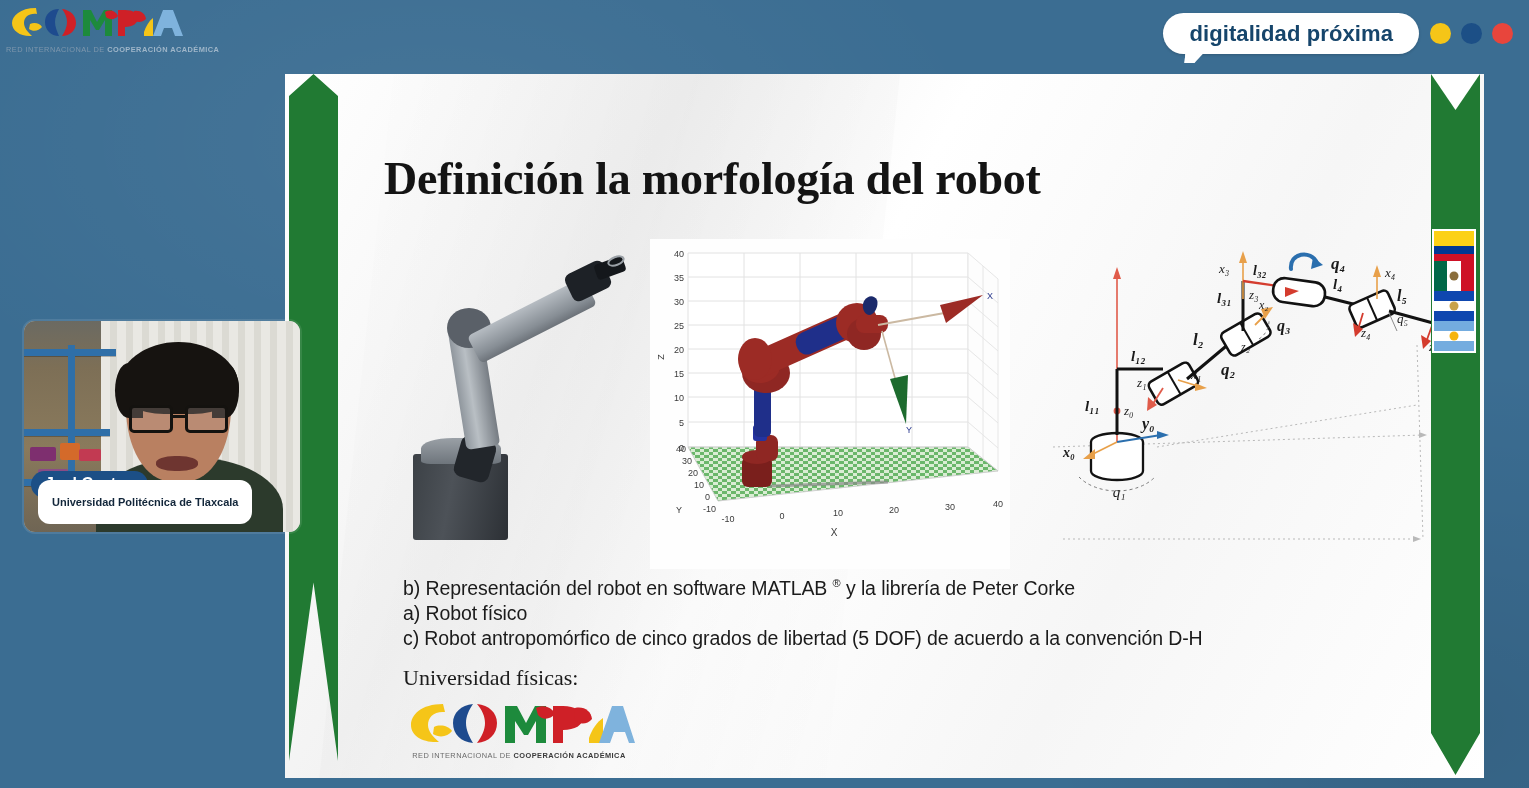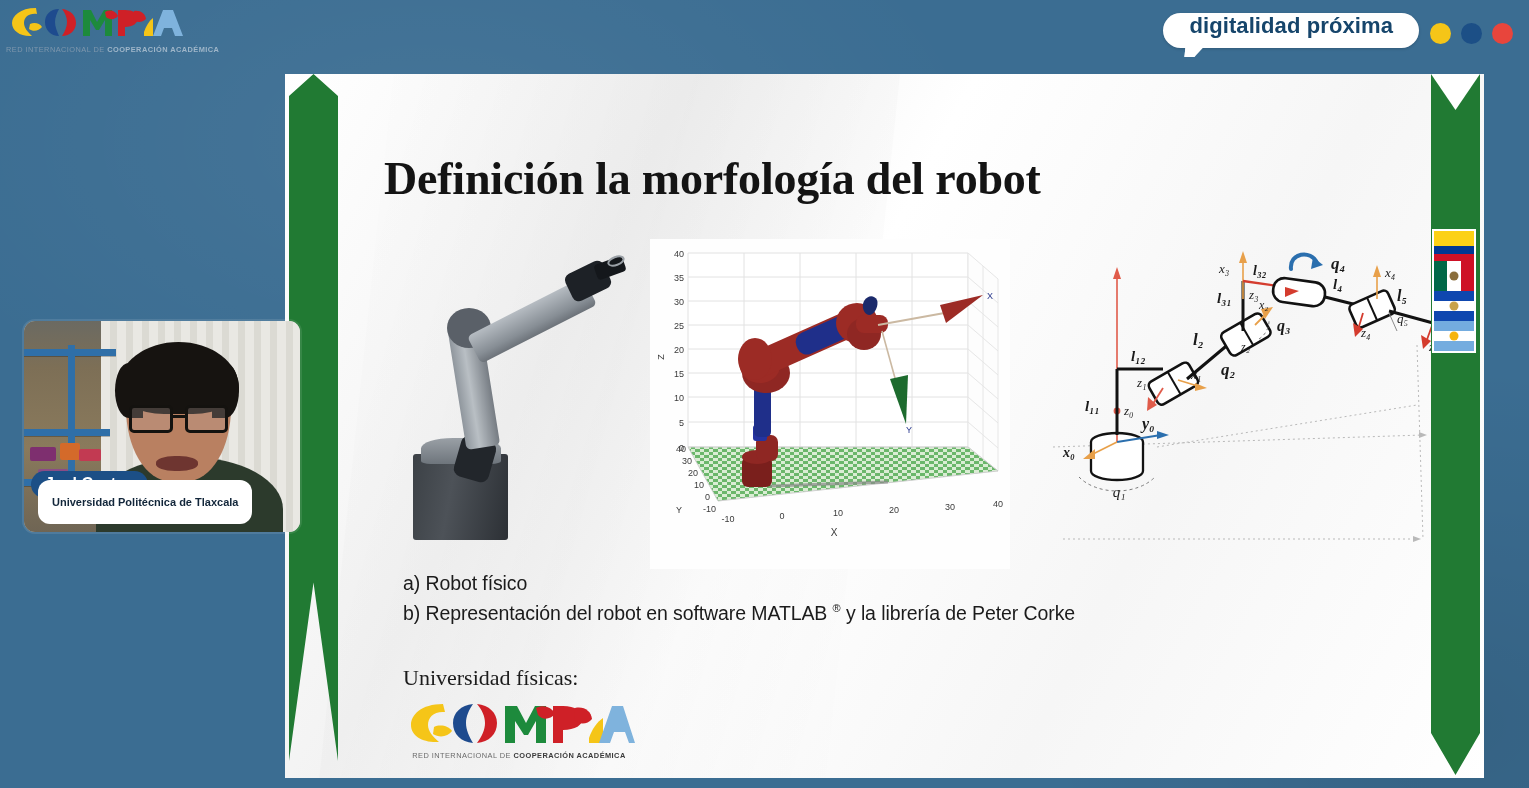--- a/index.html
+++ b/index.html
@@ -36,24 +36,25 @@
     position: absolute;
     left: 6px; top: 2px;
     width: 180px; height: 52px;
     z-index: 6;
   }
 
   .brand-badge {
     position: absolute;
     right: 110px; top: 13px;
     z-index: 6;
-    height: 35px;
+    height: 41px;
     background: #ffffff;
     border-radius: 21px;
     display: flex;
+    align-items: center;
     padding: 0 26px;
     box-shadow: 0 1px 3px rgba(0,0,0,.18);
   }
   .brand-badge-text {
     font-size: 22px;
     font-weight: bold;
     color: #16456b;
     letter-spacing: .1px;
     white-space: nowrap;
   }
@@ -716,24 +717,25 @@
           <polygon points="396,76 405,80 396,84" fill="#e8a04a"></polygon>
           <text x="392" y="74" font-family="Liberation Serif, serif" font-style="italic" font-size="13" fill="#1a1a1a">x₅</text>
           <line x1="388" y1="84" x2="380" y2="106" stroke="#d43c2e" stroke-width="1.8"></line>
           <polygon points="376,96 378,110 386,102" fill="#d43c2e"></polygon>
           <text x="384" y="112" font-family="Liberation Serif, serif" font-style="italic" font-size="13" fill="#1a1a1a">z₅</text>
         </svg>
       </div>
     </div>
 
     <div class="captions">
-      <div class="cap-line">a) Robot físico</div>
       <div class="cap-line">
         <span>b) Representación del robot en software MATLAB </span><span class="cap-sup">®</span><span> y la librería de Peter Corke</span>
       </div>
+      <div class="cap-line">a) Robot físico</div>
+      <div class="cap-line">c) Robot antropomórfico de cinco grados de libertad (5 DOF) de acuerdo a la convención D-H</div>
     </div>
 
     <div class="prop-label">Universidad físicas:</div>
 
     <div class="slide-logo">
       <div class="compa-wrap">
         <svg class="compa-svg" viewBox="0 0 232 46">
           <path d="M40 6 C18 6 8 17 8 27 C8 38 20 45 36 44 C30 39 25 33 25 27 C25 19 31 13 42 14 Z" fill="#f5c518"></path>
           <path d="M31 29 C37 26 46 28 49 33 C45 39 36 40 30 36 Z" fill="#f5c518"></path>
           <path d="M70 6 C58 7 50 15 50 25 C50 36 58 44 70 45 C66 38 63 32 63 25 C63 18 66 12 70 6 Z" fill="#1e4b8e"></path>

